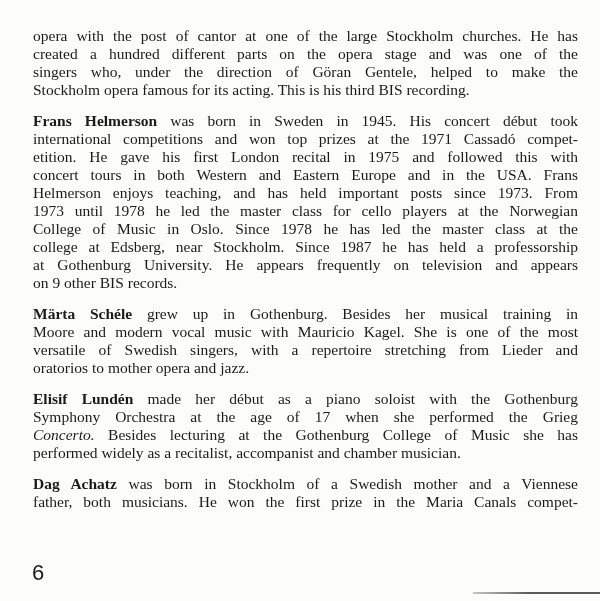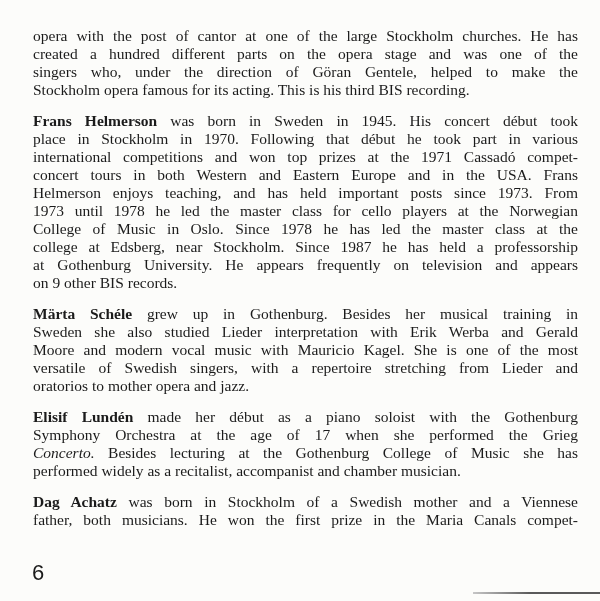--- a/index.html
+++ b/index.html
@@ -60,33 +60,32 @@
 <div class="page">
   <main class="text-column">
       <div class="para">
         <div class="line"><span>opera with the post of cantor at one of the large Stockholm churches. He has</span></div>
         <div class="line"><span>created a hundred different parts on the opera stage and was one of the</span></div>
         <div class="line"><span>singers who, under the direction of Göran Gentele, helped to make the</span></div>
         <div class="line last"><span>Stockholm opera famous for its acting. This is his third BIS recording.</span></div>
       </div>
       <div class="para">
         <div class="line"><span class="b">Frans Helmerson</span><span> was born in Sweden in 1945. His concert début took</span></div>
-        <div class="line"><span>place in Stockholm in 1970. Following that début he took part in various</span></div>
         <div class="line"><span>international competitions and won top prizes at the 1971 Cassadó compet-</span></div>
+        <div class="line"><span>etition. He gave his first London recital in 1975 and followed this with</span></div>
         <div class="line"><span>concert tours in both Western and Eastern Europe and in the USA. Frans</span></div>
         <div class="line"><span>Helmerson enjoys teaching, and has held important posts since 1973. From</span></div>
         <div class="line"><span>1973 until 1978 he led the master class for cello players at the Norwegian</span></div>
         <div class="line"><span>College of Music in Oslo. Since 1978 he has led the master class at the</span></div>
         <div class="line"><span>college at Edsberg, near Stockholm. Since 1987 he has held a professorship</span></div>
         <div class="line"><span>at Gothenburg University. He appears frequently on television and appears</span></div>
         <div class="line last"><span>on 9 other BIS records.</span></div>
       </div>
       <div class="para">
         <div class="line"><span class="b">Märta Schéle</span><span> grew up in Gothenburg. Besides her musical training in</span></div>
-        <div class="line"><span>Sweden she also studied Lieder interpretation with Erik Werba and Gerald</span></div>
         <div class="line"><span>Moore and modern vocal music with Mauricio Kagel. She is one of the most</span></div>
         <div class="line"><span>versatile of Swedish singers, with a repertoire stretching from Lieder and</span></div>
         <div class="line last"><span>oratorios to mother opera and jazz.</span></div>
       </div>
       <div class="para">
         <div class="line"><span class="b">Elisif Lundén</span><span> made her début as a piano soloist with the Gothenburg</span></div>
         <div class="line"><span>Symphony Orchestra at the age of 17 when she performed the Grieg</span></div>
         <div class="line"><span class="i">Concerto.</span><span> Besides lecturing at the Gothenburg College of Music she has</span></div>
         <div class="line last"><span>performed widely as a recitalist, accompanist and chamber musician.</span></div>
       </div>

